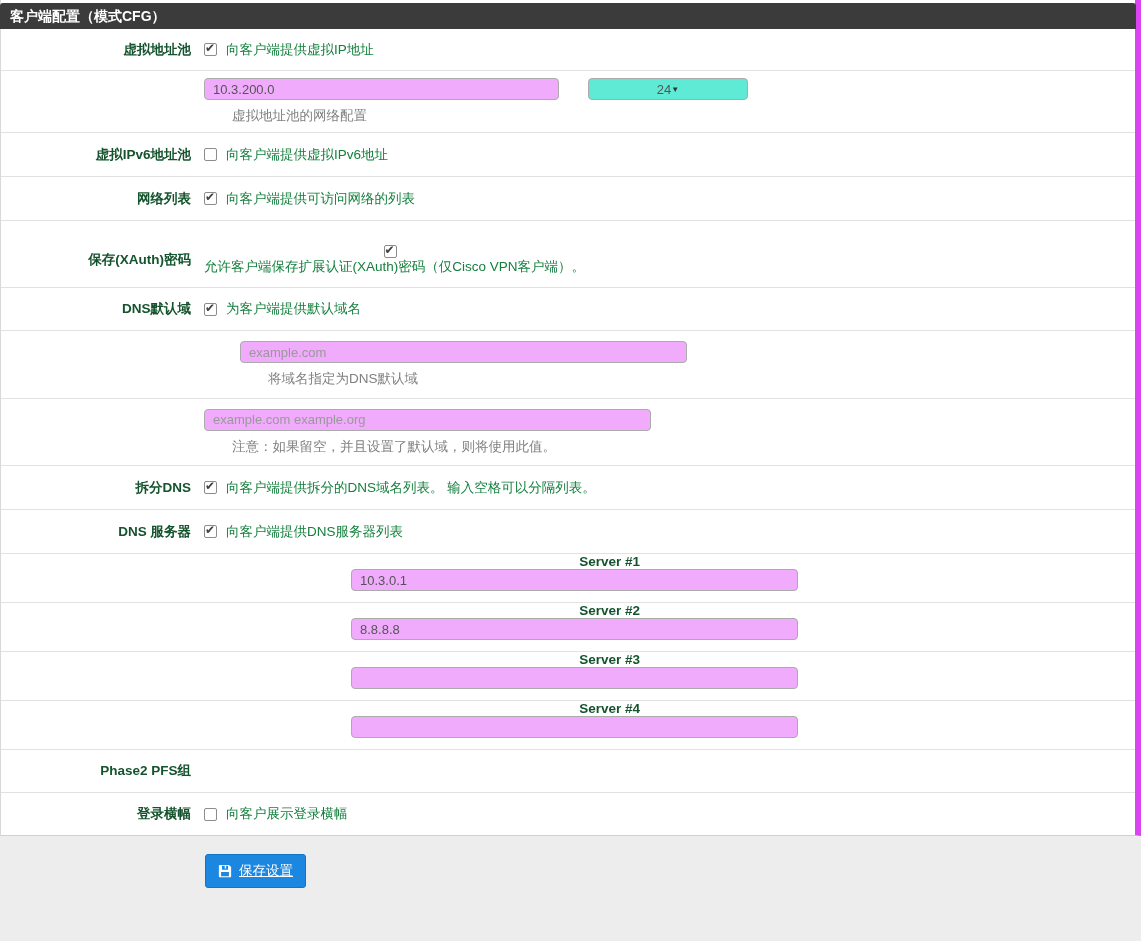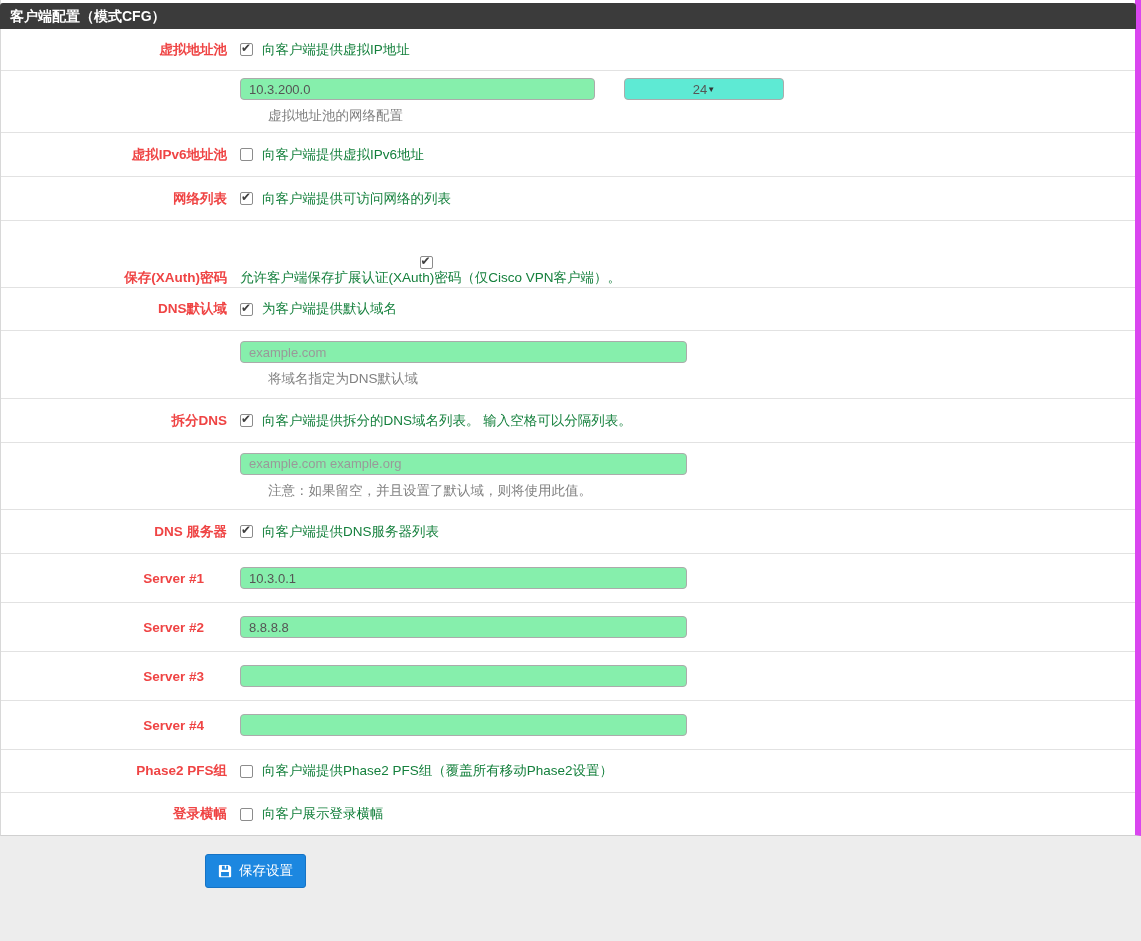--- a/index.html
+++ b/index.html
@@ -33,41 +33,40 @@
     display: flex;
     align-items: center;
     border-bottom: 1px solid #e2e2e2;
   }
   .row:last-child { border-bottom: none; }
   .row-label {
     width: 190px;
     flex-shrink: 0;
     text-align: right;
     font-weight: bold;
-    color: #ef4444;
-    margin-left: 36px;
+    color: #14532d;
   }
   .row-label.srv { padding-right: 23px; }
   .row-content {
     margin-left: 13px;
     display: flex;
     align-items: center;
   }
   .row-content.stack {
     flex-direction: column;
     align-items: flex-start;
     justify-content: center;
   }
   .h42 { height: 42px; }
   .h43 { height: 43px; }
   .h44 { height: 44px; }
-  .h49 { height: 49px; }
+  .h49 { height: 49px; flex-direction: column; }
   .h62 { height: 62px; }
-  .h67 { height: 67px; align-items: flex-end; padding-top: 12px; }
-  .h68 { height: 68px; }
+  .h67 { height: 67px; align-items: center; padding-top: 12px; }
+  .h68 { height: 68px; padding-left: 36px; }
   .cb {
     display: inline-block;
     width: 13px; height: 13px;
     border: 1px solid #8c8c8c;
     border-radius: 2px;
     background: #fff;
     position: relative;
     margin-right: 9px;
     flex-shrink: 0;
     vertical-align: -2px;
@@ -83,21 +82,21 @@
   .note, .help { color: #808080; }
   .xauth-note { margin-top: 10px; margin-left: 22px; }
   input.txt {
     height: 22px;
     border: 1px solid #ababab;
     border-radius: 4px;
     padding: 0 8px;
     font-family: "Liberation Sans", "DejaVu Sans", sans-serif;
     font-size: 13px;
     color: #555;
-    background: #86efac;
+    background: #f0abfc;
     outline: none;
   }
   input.txt::placeholder { color: #999; opacity: 1; }
   .w355 { width: 355px; }
   .w447 { width: 447px; }
   .selectbox {
     width: 160px;
     height: 22px;
     border: 1px solid #ababab;
     border-radius: 4px;
@@ -123,20 +122,21 @@
     align-items: center;
     gap: 7px;
     background: #1c87e0;
     border: 1px solid #1673c4;
     border-radius: 3px;
     color: #fff;
     font-family: "Liberation Sans", "DejaVu Sans", sans-serif;
     font-size: 13.5px;
     padding: 7px 12px;
     cursor: pointer;
+    text-decoration: underline;
   }
   .btn-save svg { display: block; }
 </style>
 </head>
 <body>
 
 <div class="panel">
   <div class="panel-heading">客户端配置（模式CFG）</div>
 
   <div class="row h42">
@@ -196,37 +196,37 @@
   </div>
 
   <div class="row h68">
     <div class="row-label"></div>
     <div class="row-content stack">
       <input class="txt w447" type="text" placeholder="example.com" style="">
       <div class="help help-under">将域名指定为DNS默认域</div>
     </div>
   </div>
 
-  <div class="row h44">
-    <div class="row-label">拆分DNS</div>
-    <div class="row-content">
-      <span class="cb" data-checked="true"></span>
-      <span class="cb-text">向客户端提供拆分的DNS域名列表。 输入空格可以分隔列表。</span>
-    </div>
-  </div>
-
   <div class="row h67" style="padding-top:0;align-items:center;">
     <div class="row-label"></div>
     <div class="row-content stack">
       <input class="txt w447" type="text" placeholder="example.com example.org" style="">
       <div class="help help-under">注意：如果留空，并且设置了默认域，则将使用此值。</div>
     </div>
   </div>
 
   <div class="row h44">
+    <div class="row-label">拆分DNS</div>
+    <div class="row-content">
+      <span class="cb" data-checked="true"></span>
+      <span class="cb-text">向客户端提供拆分的DNS域名列表。 输入空格可以分隔列表。</span>
+    </div>
+  </div>
+
+  <div class="row h44">
     <div class="row-label">DNS 服务器</div>
     <div class="row-content">
       <span class="cb" data-checked="true"></span>
       <span class="cb-text">向客户端提供DNS服务器列表</span>
     </div>
   </div>
 
   <div class="row h49">
     <div class="row-label srv">Server #1</div>
     <div class="row-content">
@@ -251,24 +251,20 @@
   <div class="row h49">
     <div class="row-label srv">Server #4</div>
     <div class="row-content">
       <input class="txt w447" type="text" value="" style="">
     </div>
   </div>
 
 
   <div class="row h43">
     <div class="row-label">Phase2 PFS组</div>
-    <div class="row-content">
-      <span class="cb" data-checked="false"></span>
-      <span class="cb-text">向客户端提供Phase2 PFS组（覆盖所有移动Phase2设置）</span>
-    </div>
   </div>
 
   <div class="row h42">
     <div class="row-label">登录横幅</div>
     <div class="row-content">
       <span class="cb" data-checked="false"></span>
       <span class="cb-text">向客户展示登录横幅</span>
     </div>
   </div>
 </div>

